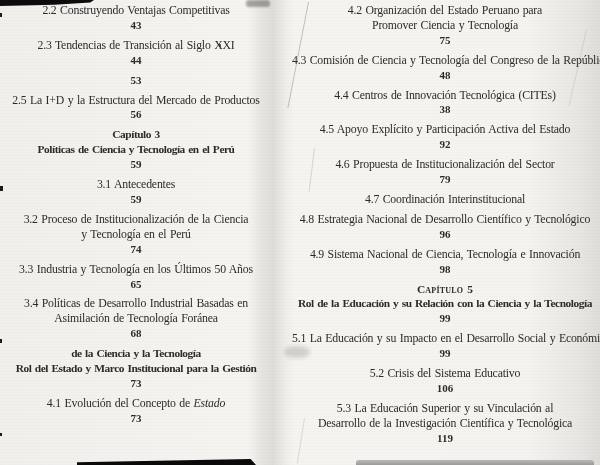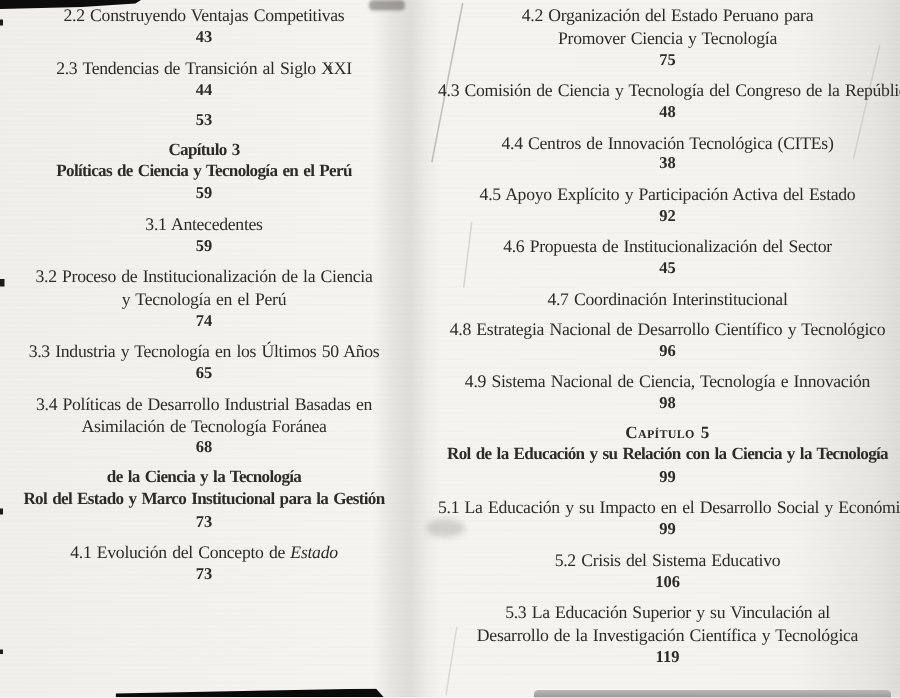--- a/index.html
+++ b/index.html
@@ -105,20 +105,24 @@
         <div class="tl">2.2 Construyendo Ventajas Competitivas</div>
         <div class="pg">43</div>
       </div>
       <div class="entry">
         <div class="tl">2.3 Tendencias de Transición al Siglo XXI</div>
         <div class="pg">44</div>
       </div>
       <div class="entry">
         <div class="pg">53</div>
       </div>
+      <div class="entry">
+        <div class="tl">2.5 La I+D y la Estructura del Mercado de Productos</div>
+        <div class="pg">56</div>
+      </div>
       <div class="entry chapter">
         <div class="tl">Capítulo 3</div>
         <div class="tl">Políticas de Ciencia y Tecnología en el Perú</div>
         <div class="pg">59</div>
       </div>
       <div class="entry">
         <div class="tl">3.1 Antecedentes</div>
         <div class="pg">59</div>
       </div>
       <div class="entry">
@@ -158,21 +162,21 @@
       <div class="entry">
         <div class="tl">4.4 Centros de Innovación Tecnológica (CITEs)</div>
         <div class="pg">38</div>
       </div>
       <div class="entry">
         <div class="tl">4.5 Apoyo Explícito y Participación Activa del Estado</div>
         <div class="pg">92</div>
       </div>
       <div class="entry">
         <div class="tl">4.6 Propuesta de Institucionalización del Sector</div>
-        <div class="pg">45</div>
+        <div class="pg">79</div>
       </div>
       <div class="entry">
         <div class="tl">4.7 Coordinación Interinstitucional</div>
       </div>
       <div class="entry">
         <div class="tl">4.8 Estrategia Nacional de Desarrollo Científico y Tecnológico</div>
         <div class="pg">96</div>
       </div>
       <div class="entry">
         <div class="tl">4.9 Sistema Nacional de Ciencia, Tecnología e Innovación</div>

